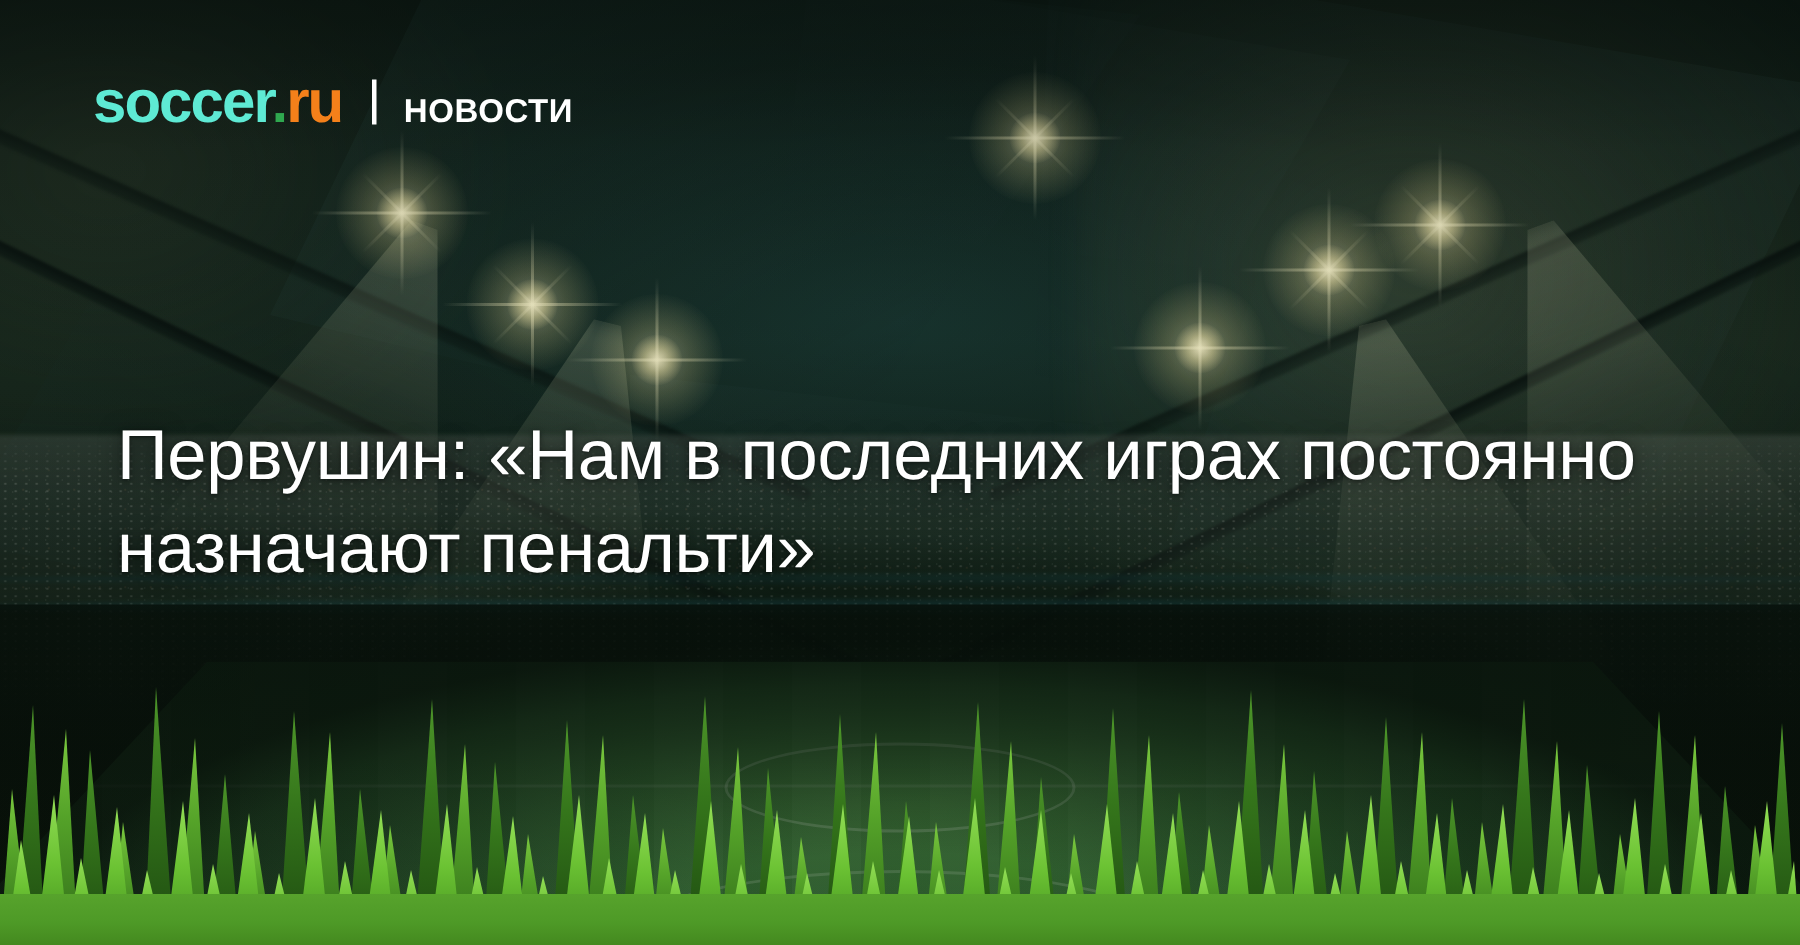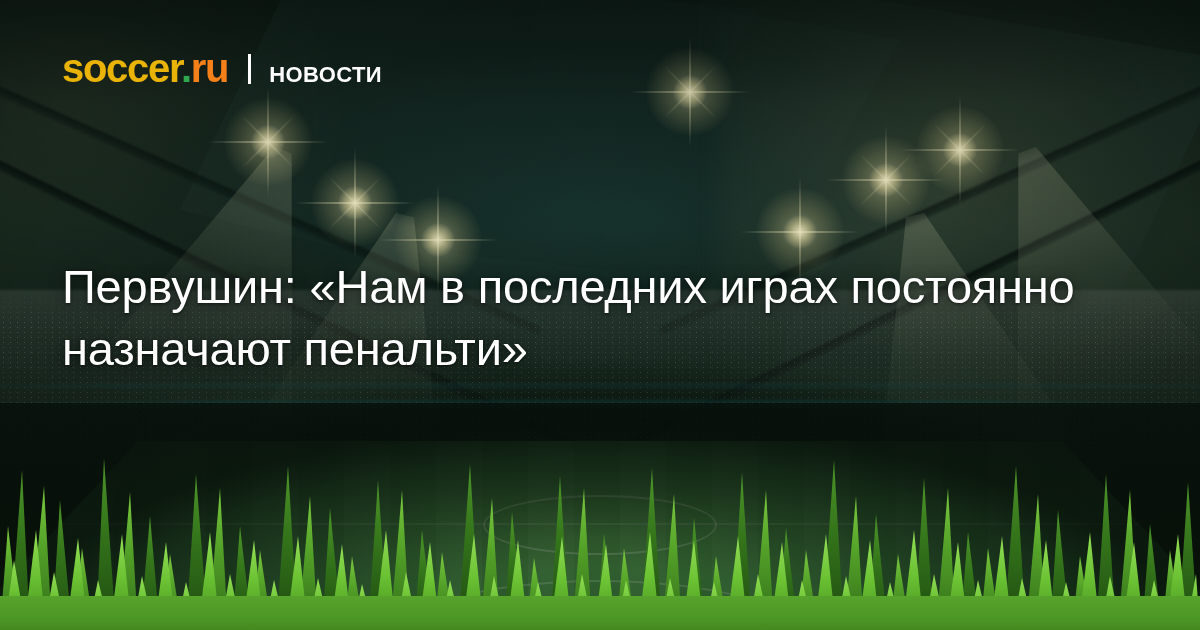--- a/index.html
+++ b/index.html
@@ -256,21 +256,21 @@
     align-items: baseline;
     gap: 0;
     z-index: 20;
   }
   .logo-word {
     font-size: 40px;
     font-weight: bold;
     letter-spacing: -1.3px;
     line-height: 1;
   }
-  .logo-soccer { color: #eab308; }
+  .logo-soccer { color: #5eead4; }
   .logo-dot    { color: #2fa84f; }
   .logo-ru     { color: #f4801a; }
   .brand-divider {
     display: inline-block;
     width: 3px;
     height: 30px;
     background: #ffffff;
     margin: 0 18px 0 20px;
     position: relative;
     top: 2px;
@@ -281,21 +281,21 @@
     color: #ffffff;
     letter-spacing: 0.4px;
     line-height: 1;
   }
 
   .headline {
     position: absolute;
     left: 62px;
     top: 256px;
     width: 1040px;
-    margin: 0;
+    margin: 16px;
     font-size: 47px;
     font-weight: normal;
     line-height: 62px;
     color: #ffffff;
     letter-spacing: -0.2px;
     z-index: 20;
     text-shadow: 0 2px 14px rgba(0,0,0,.55), 0 1px 3px rgba(0,0,0,.5);
   }
 </style>
 </head>

